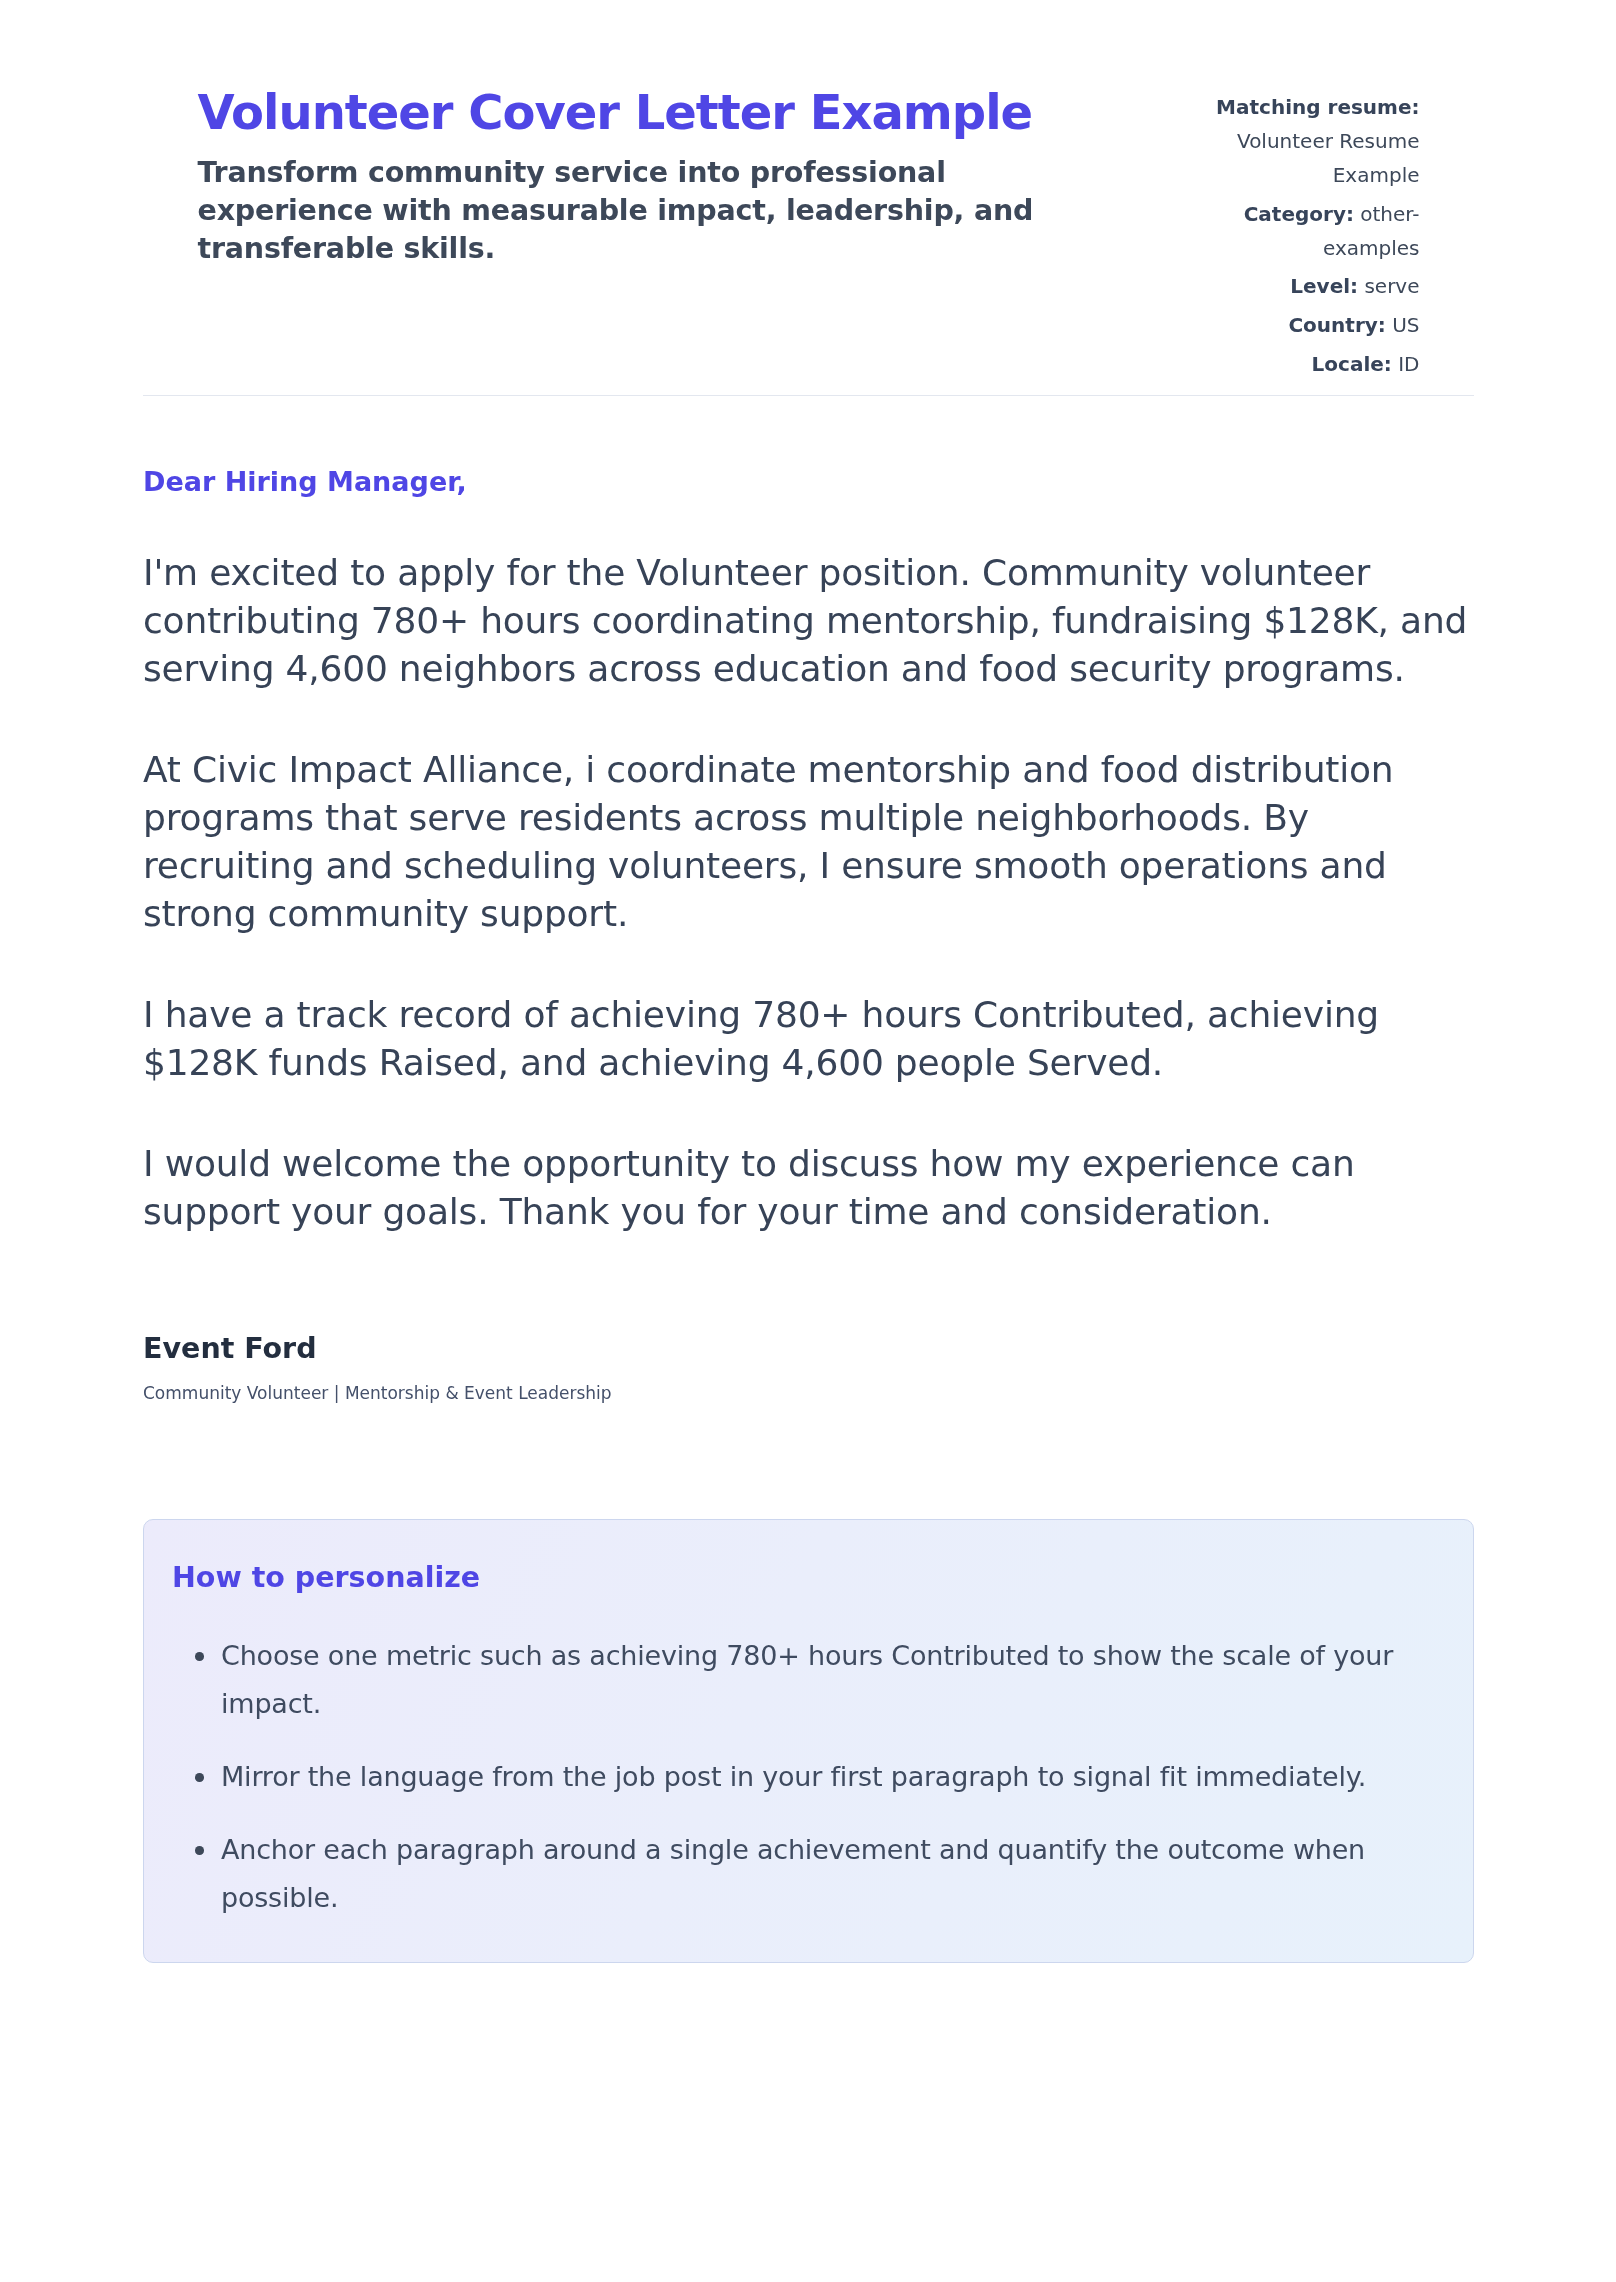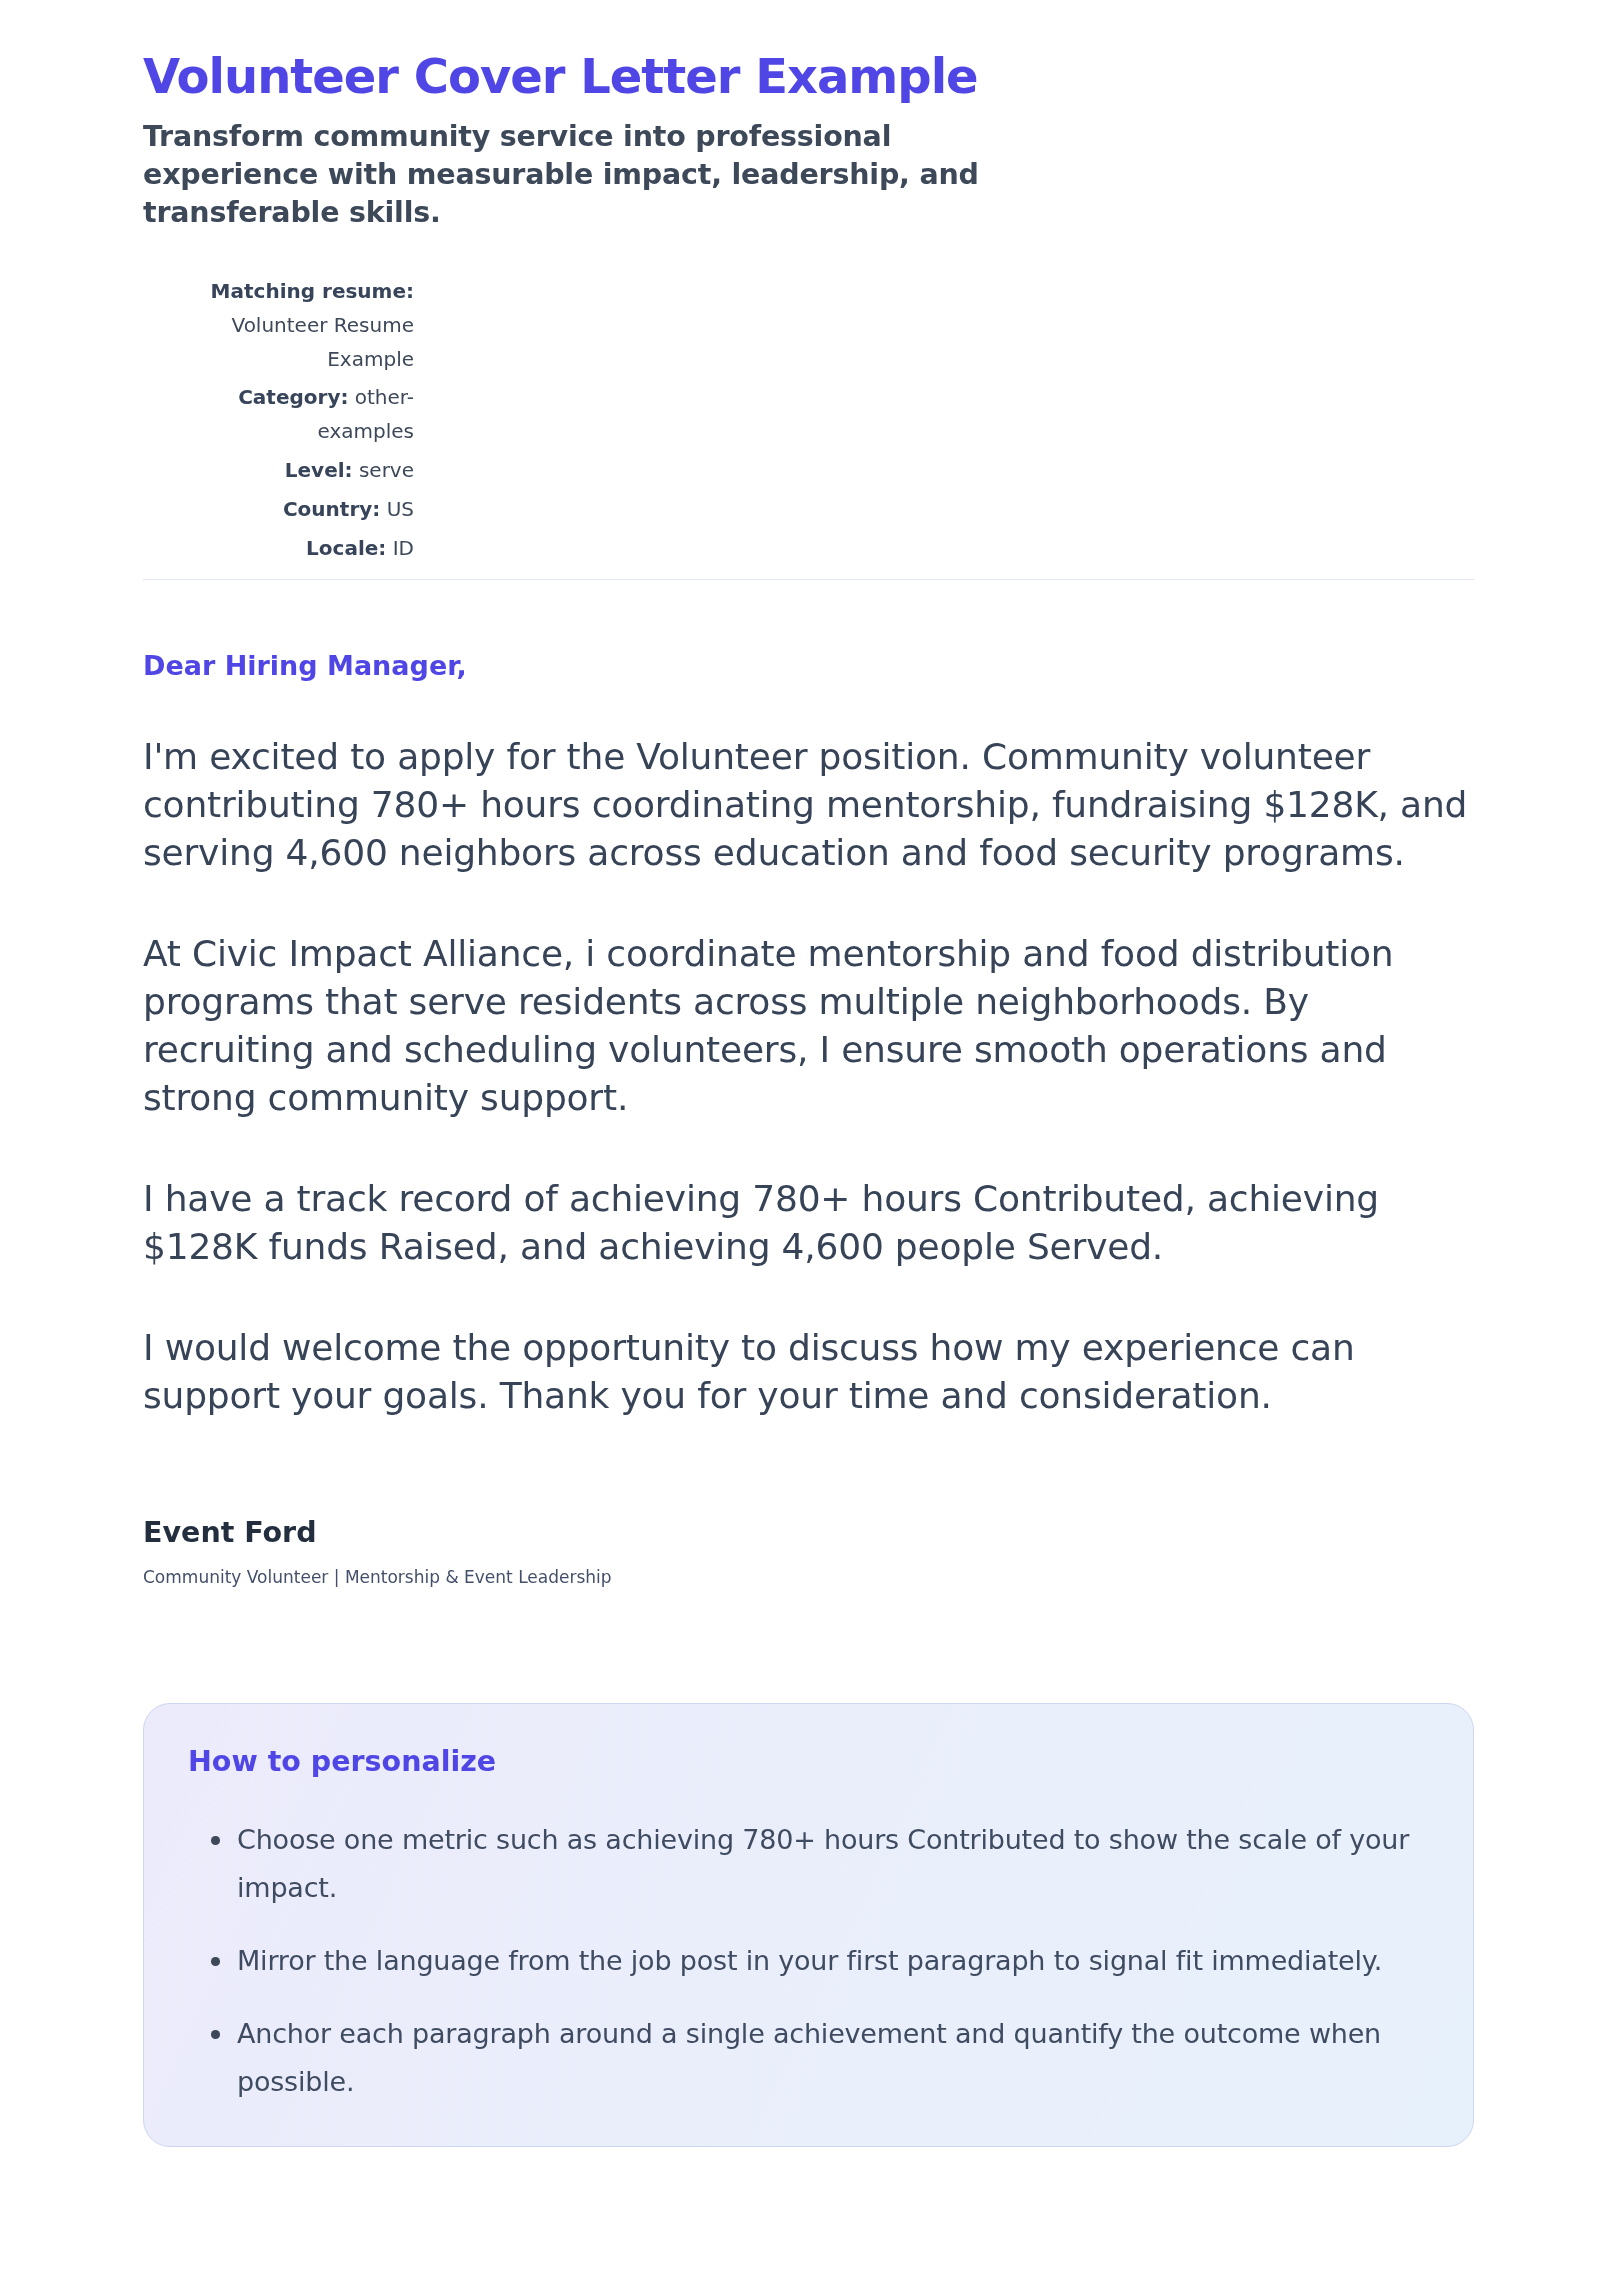--- a/index.html
+++ b/index.html
@@ -14,22 +14,21 @@
     padding: 0 143px;
     overflow: hidden;
   }
 
   
   .header {
     display: flex;
     justify-content: center;
     align-items: flex-start;
     gap: 38px;
-    padding-top: 50px;
-    flex-direction: column;
+    padding-top: 86px;
   }
   .header-left { max-width: 961px; }
   .page-title {
     font-size: 48px;
     line-height: 1.1;
     font-weight: bold;
     color: #4f46e5;
     letter-spacing: -1px;
   }
   .page-subtitle {
@@ -87,24 +86,24 @@
   .sig-role {
     margin-top: 7px;
     font-size: 17px;
     line-height: 38px;
     color: #44506a;
   }
 
   
   .tips {
     margin-top: 107px;
-    border-radius: 27px;
+    border-radius: 10px;
     border: 1px solid #ccd6ee;
     background: linear-gradient(115deg, #ecebfb 0%, #eaeefb 45%, #e7f1fb 100%);
-    padding: 40px 44px 40px 44px;
+    padding: 40px 44px 40px 28px;
   }
   .tips-heading {
     font-size: 28.5px;
     line-height: 36px;
     font-weight: bold;
     color: #4f46e5;
     margin-bottom: 36px;
   }
   .tips-list {
     list-style: none;

